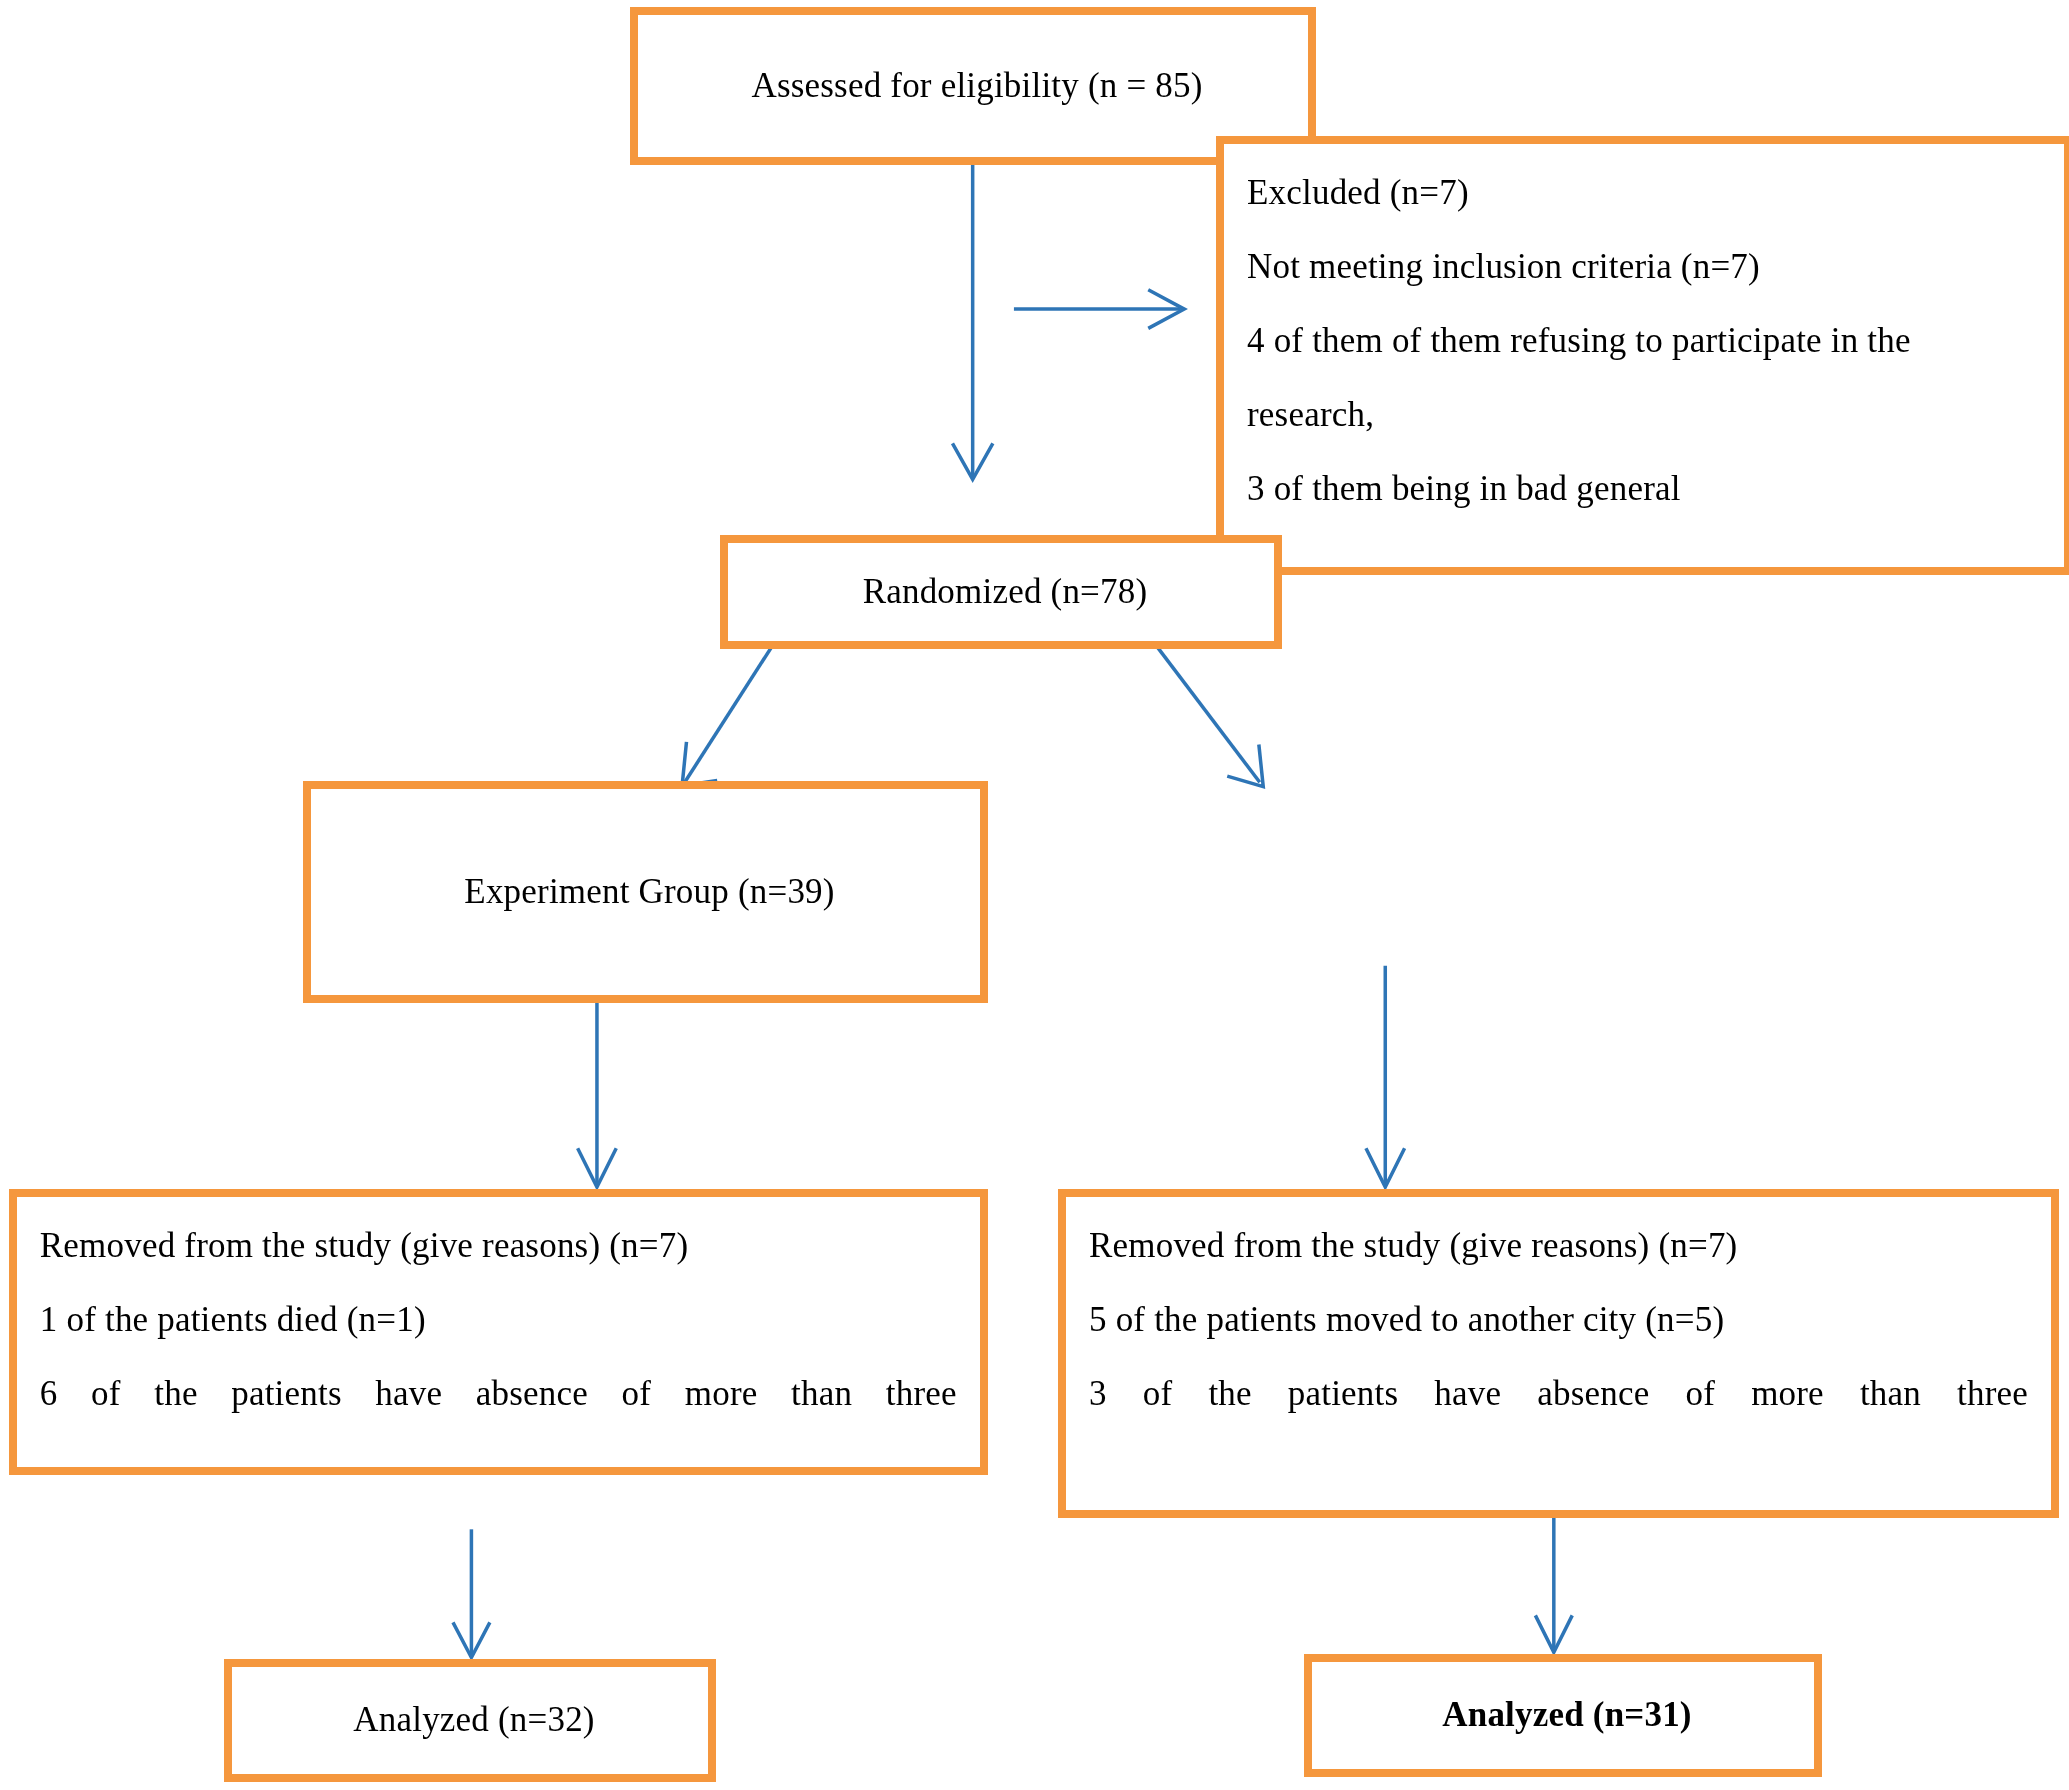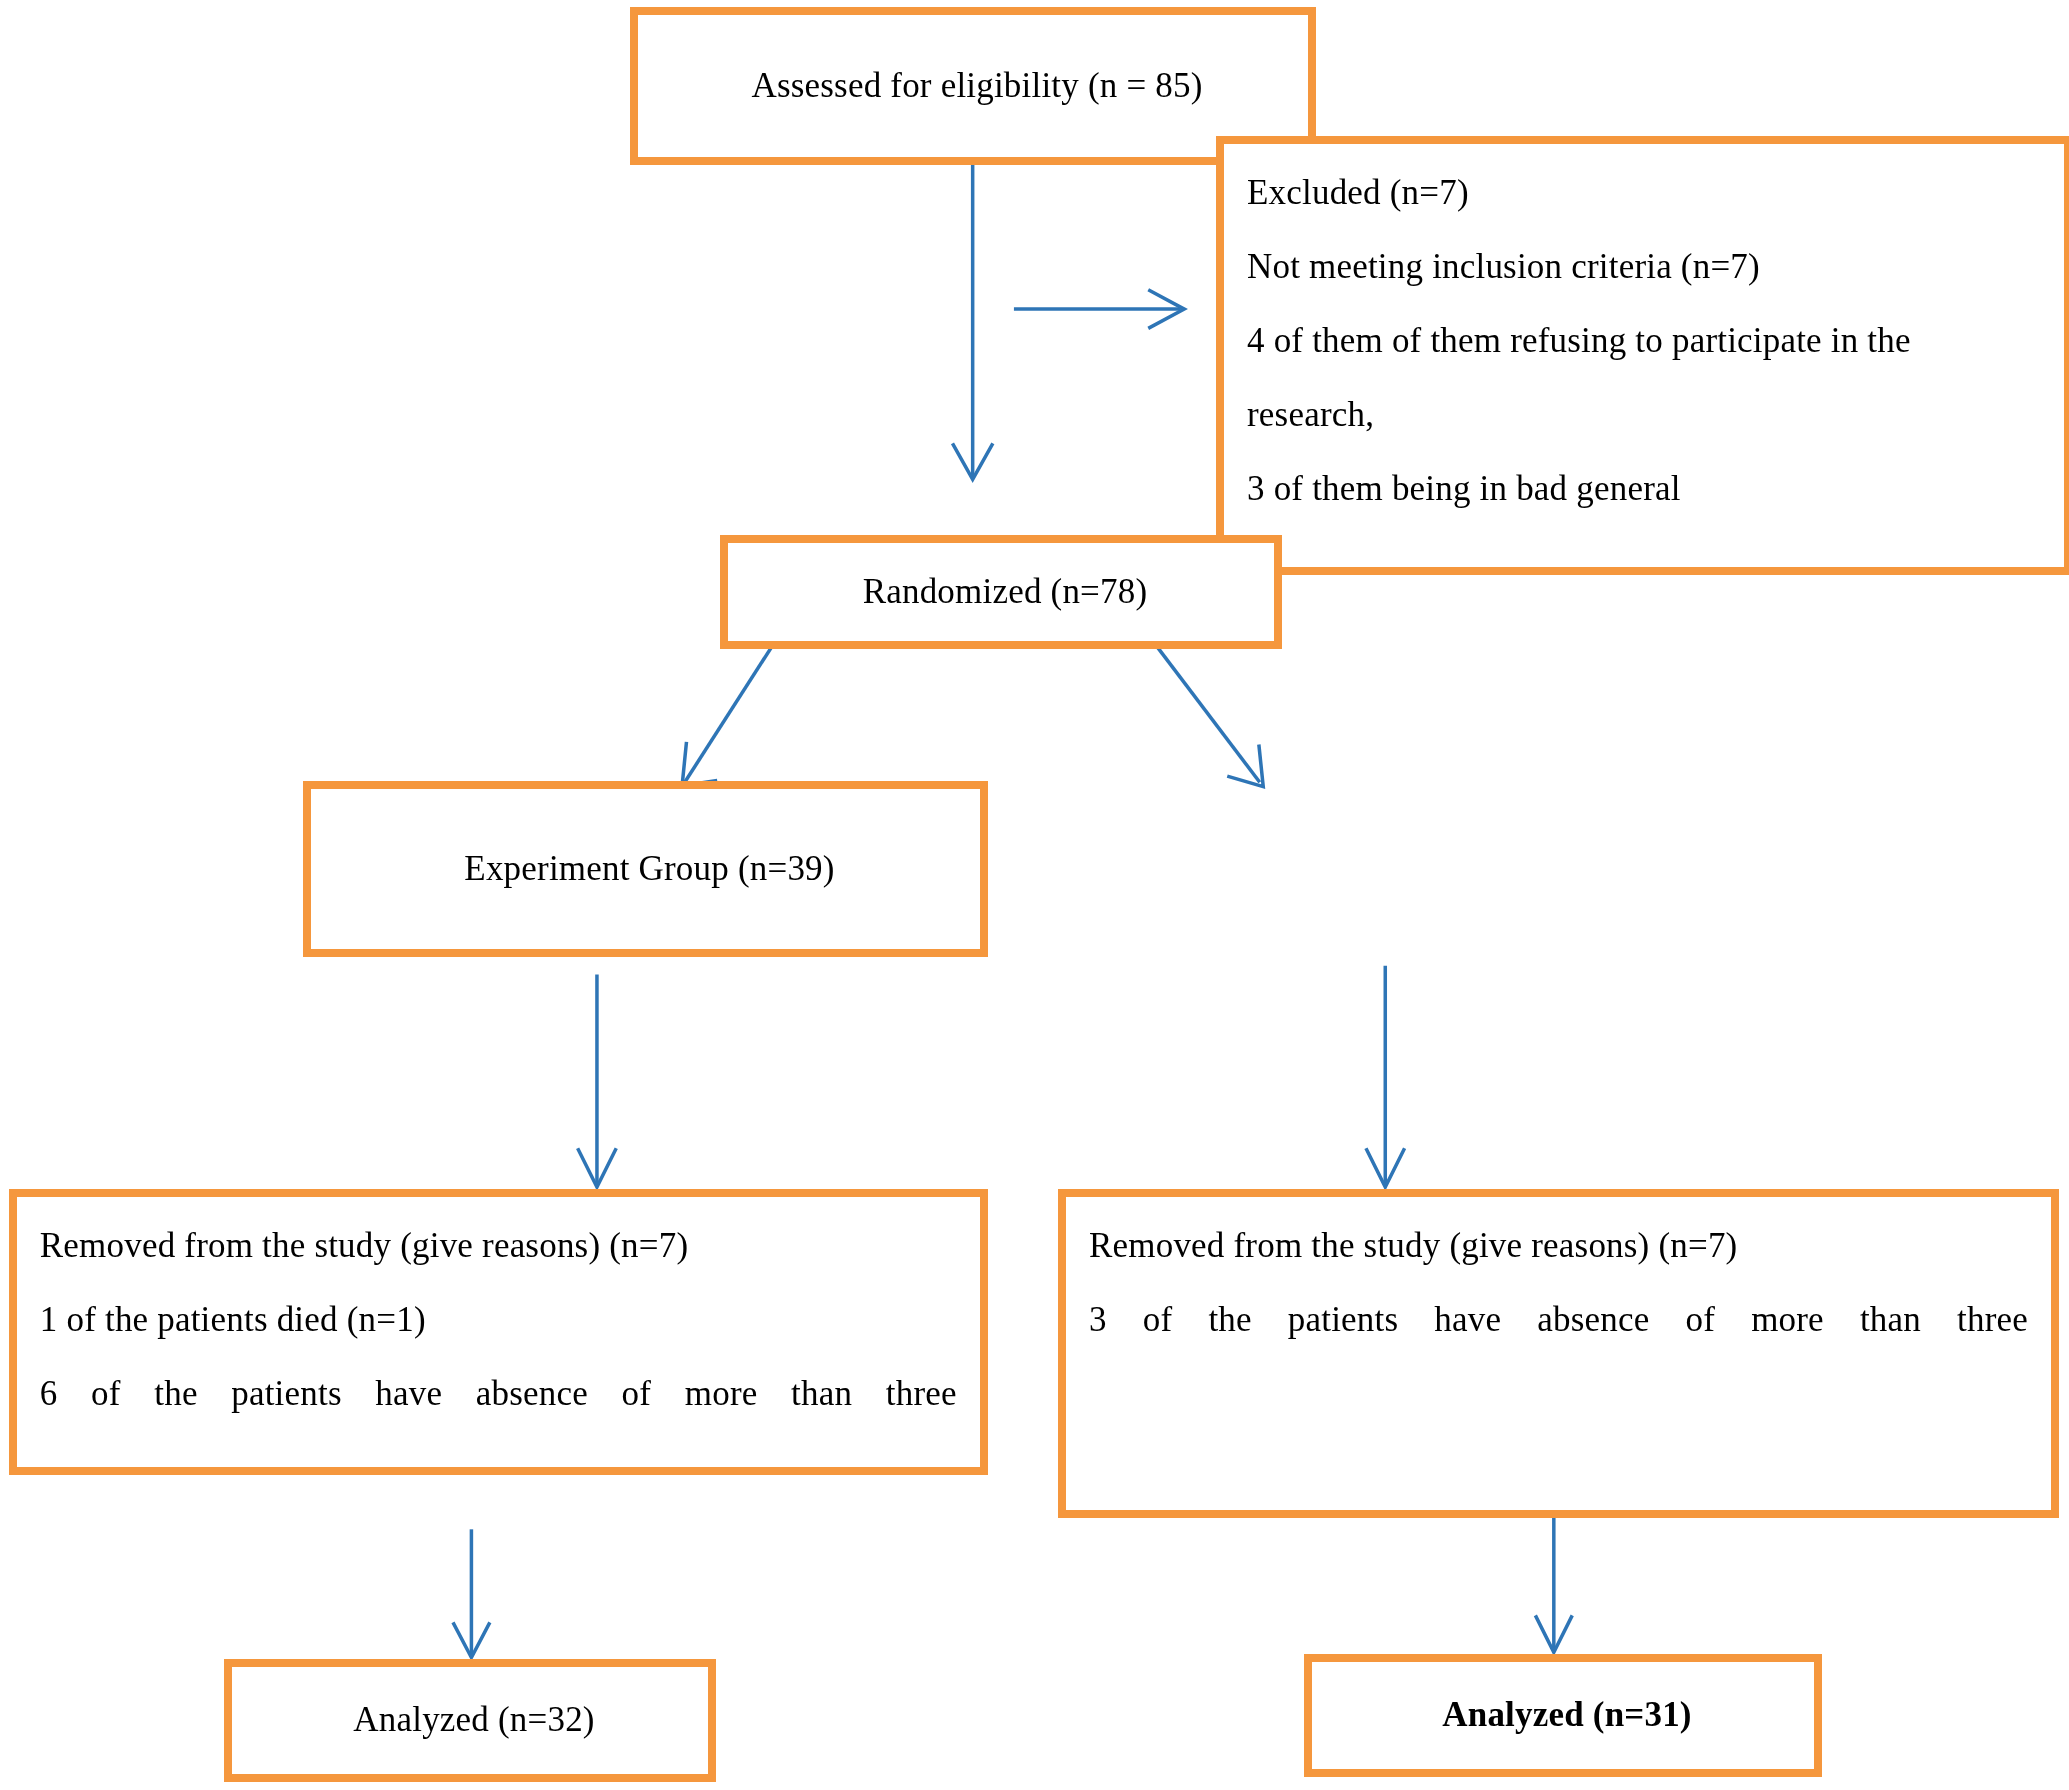--- a/index.html
+++ b/index.html
@@ -148,21 +148,21 @@
       <div class="node-line">3 of them being in bad general</div>
     </div>
   </div>
 
   <div class="node center" style="left:720px; top:535px; width:562px; height:114px; z-index:6;">
     <div class="node-inner">
       <div class="node-line">Randomized (n=78)</div>
     </div>
   </div>
 
-  <div class="node center" style="left:303px; top:781px; width:685px; height:176px;">
+  <div class="node center" style="left:303px; top:781px; width:685px; height:222px;">
     <div class="node-inner">
       <div class="node-line">Experiment Group (n=39)</div>
     </div>
   </div>
 
 
   <div class="node multiline" style="left:8.8px; top:1189px; width:979px; height:286px;">
     <div class="node-inner">
       <div class="node-line">Removed from the study (give reasons) (n=7)</div>
       <div class="node-line">1 of the patients died (n=1)</div>
@@ -177,20 +177,21 @@
           <span>more</span>
           <span>than</span>
           <span>three</span>
         </div>
     </div>
   </div>
 
   <div class="node multiline" style="left:1058px; top:1189px; width:1001px; height:329px;">
     <div class="node-inner">
       <div class="node-line">Removed from the study (give reasons) (n=7)</div>
+      <div class="node-line">5 of the patients moved to another city (n=5)</div>
       <div class="node-line justified">
           <span>3</span>
           <span>of</span>
           <span>the</span>
           <span>patients</span>
           <span>have</span>
           <span>absence</span>
           <span>of</span>
           <span>more</span>
           <span>than</span>

